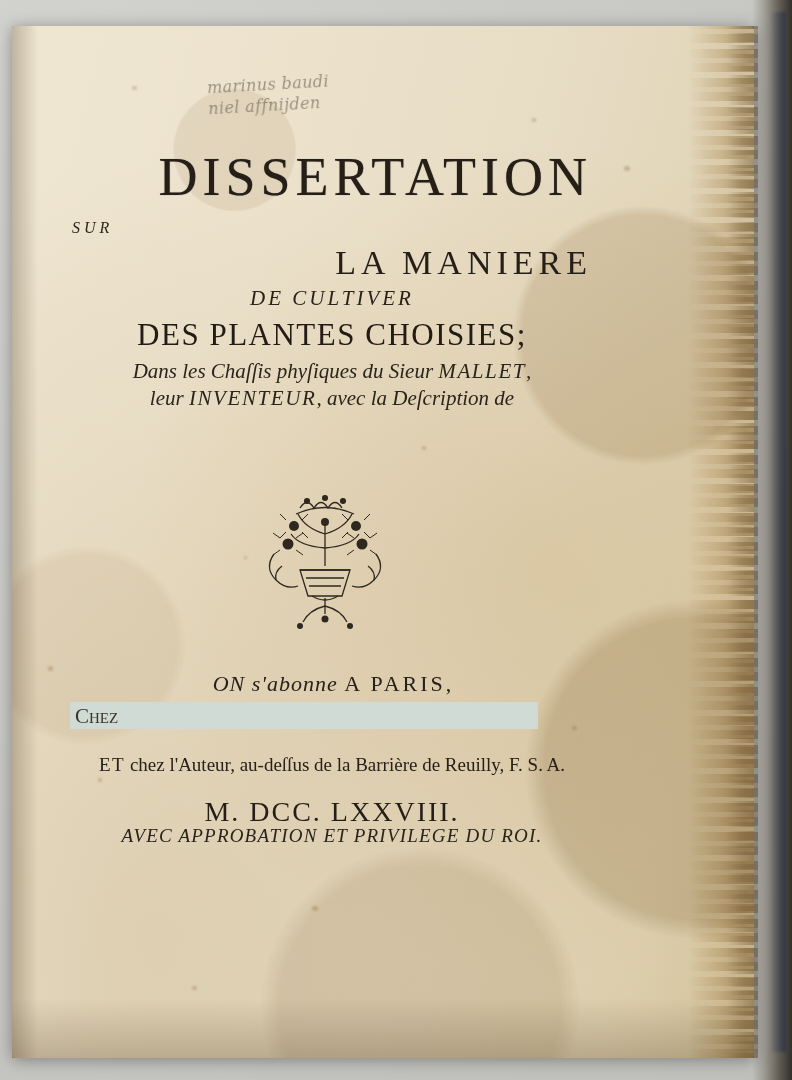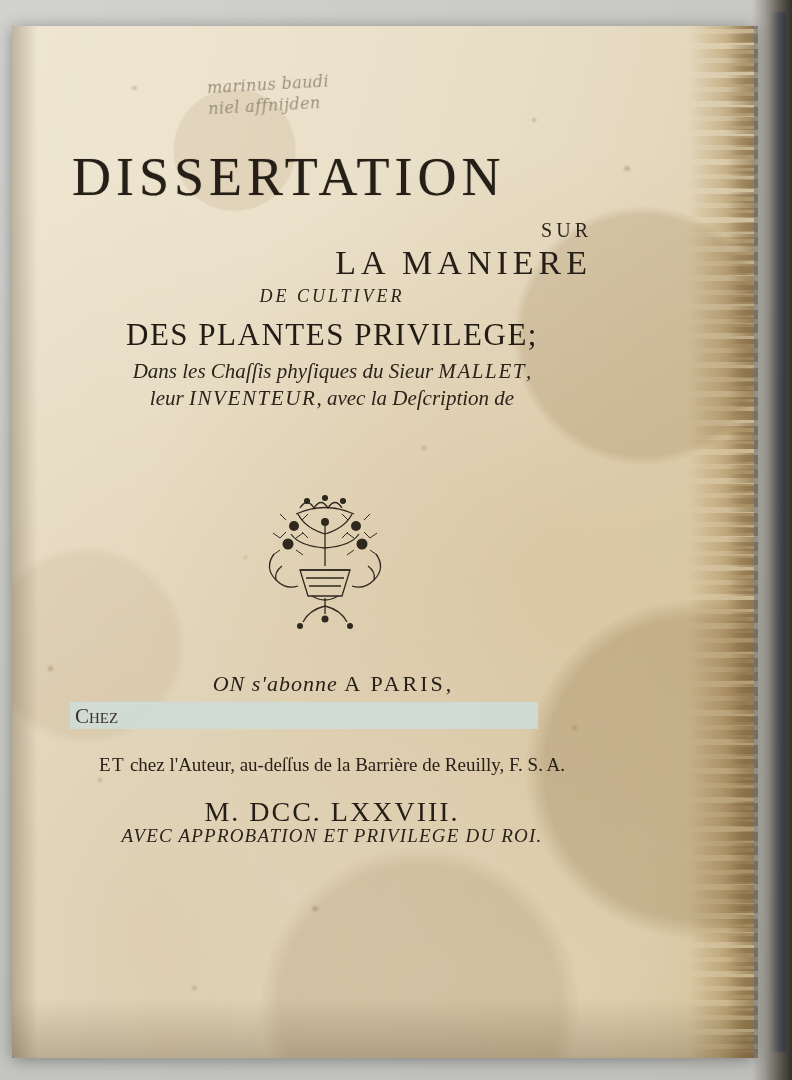--- a/index.html
+++ b/index.html
@@ -125,52 +125,53 @@
   .title-main {
     position: absolute;
     left: 60px;
     top: 120px;
     width: 520px;
     font-size: 54px;
     letter-spacing: 5px;
     font-weight: 400;
     color: #251f18;
     font-family: "Liberation Serif", serif;
-    text-align: left;
+    text-align: right;
     text-shadow: 0 0 1px rgba(40,32,22,0.45);
   }
 
   .title-sur {
     position: absolute;
     left: 60px;
     top: 193px;
     width: 520px;
-    font-size: 20px;
+    font-size: 16px;
     letter-spacing: 4px;
-    text-align: right;
+    font-style: italic;
+    text-align: left;
     color: #2d261d;
   }
 
   .title-line2 {
     position: absolute;
     left: 60px;
     top: 218px;
     width: 520px;
     font-size: 34px;
     letter-spacing: 5px;
     text-align: right;
     color: #251f18;
   }
 
   .title-line3 {
     position: absolute;
     left: 60px;
     top: 260px;
     width: 520px;
-    font-size: 18px;
+    font-size: 21px;
     letter-spacing: 3px;
     font-style: italic;
     text-align: center;
     color: #2a2219;
   }
 
   .title-line4 {
     position: absolute;
     left: 50px;
     top: 291px;
@@ -328,21 +329,21 @@
 
       <div class="handwriting">
         <div>marinus baudi</div>
         <div>niel affnijden</div>
       </div>
 
       <div class="title-main">DISSERTATION</div>
       <div class="title-sur">SUR</div>
       <div class="title-line2">LA MANIERE</div>
       <div class="title-line3">DE CULTIVER</div>
-      <div class="title-line4">DES PLANTES PRIVILEGE;</div>
+      <div class="title-line4">DES PLANTES CHOISIES;</div>
 
       <div class="subtitle">
         <div>
           <span>Dans les Chaſſis phyſiques du Sieur </span><span class="sc">MALLET</span><span>,</span>
         </div>
         <div>
           <span>leur </span><span class="sc">INVENTEUR</span><span>, avec la Deſcription de</span>
         </div>
       </div>
 

